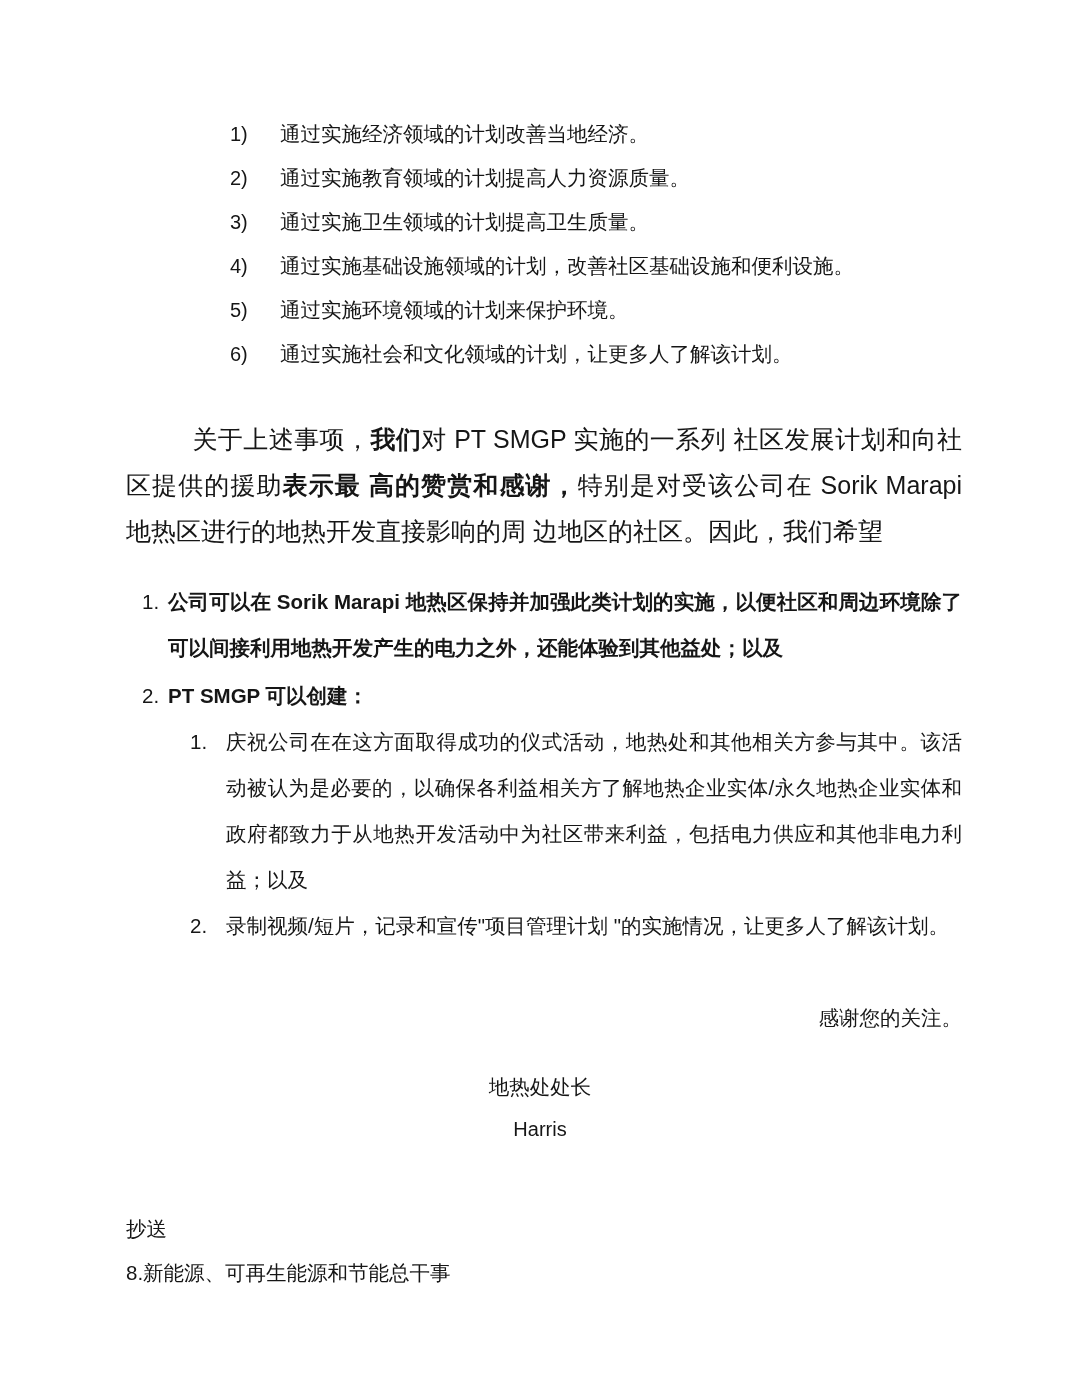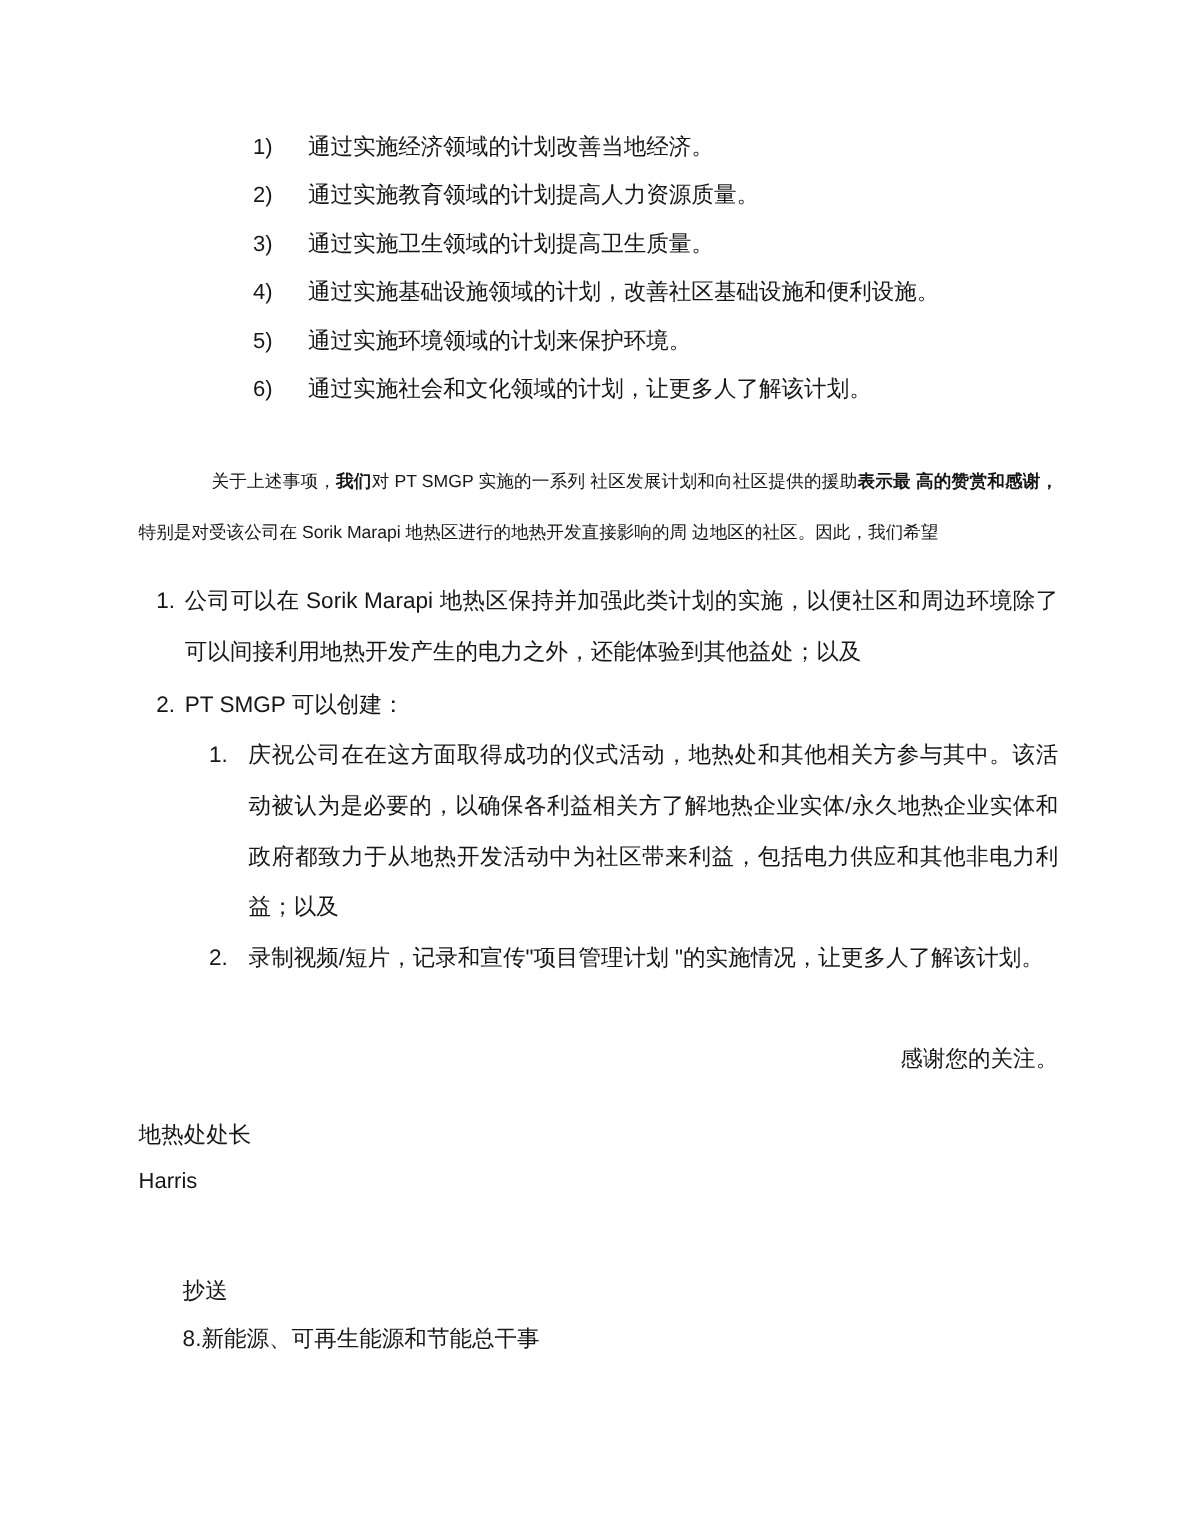--- a/index.html
+++ b/index.html
@@ -38,21 +38,21 @@
     width: 50px;
     flex: 0 0 50px;
     text-align: left;
     font-size: 20px;
   }
   .numbered-list li .txt {
     flex: 1;
   }
 
   .para {
-    font-size: 16px;
+    font-size: 25px;
     line-height: 46px;
     margin-top: 40px;
     text-align: justify;
     color: #161616;
   }
   .para .indent {
     display: inline-block;
     width: 66px;
   }
   .para b {
@@ -74,20 +74,21 @@
   }
   .ol-outer > li > .marker {
     width: 42px;
     flex: 0 0 42px;
     padding-left: 16px;
     box-sizing: border-box;
   }
   .ol-outer > li > .body {
     flex: 1;
     text-align: justify;
+    font-weight: bold;
   }
 
   .ol-inner {
     list-style: none;
     margin: 0 0 0 64px;
     padding: 0;
   }
   .ol-inner > li {
     display: flex;
     align-items: flex-start;
@@ -107,37 +108,36 @@
   .thanks {
     font-size: 20.5px;
     line-height: 46px;
     margin-top: 46px;
     color: #161616;
     text-align: right;
   }
 
   .sign-block {
     margin-top: 24px;
-    text-align: left;
+    text-align: center;
     padding-right: 8px;
   }
   .sign-title {
     font-size: 20.5px;
     line-height: 44px;
     color: #161616;
   }
   .sign-name {
     font-size: 20px;
     line-height: 40px;
     color: #161616;
   }
 
   .cc-block {
     margin-top: 58px;
-    margin-left: 40px;
   }
   .cc-heading {
     font-size: 20.5px;
     line-height: 44px;
     color: #161616;
   }
   .cc-line {
     font-size: 20.5px;
     line-height: 44px;
     color: #161616;

